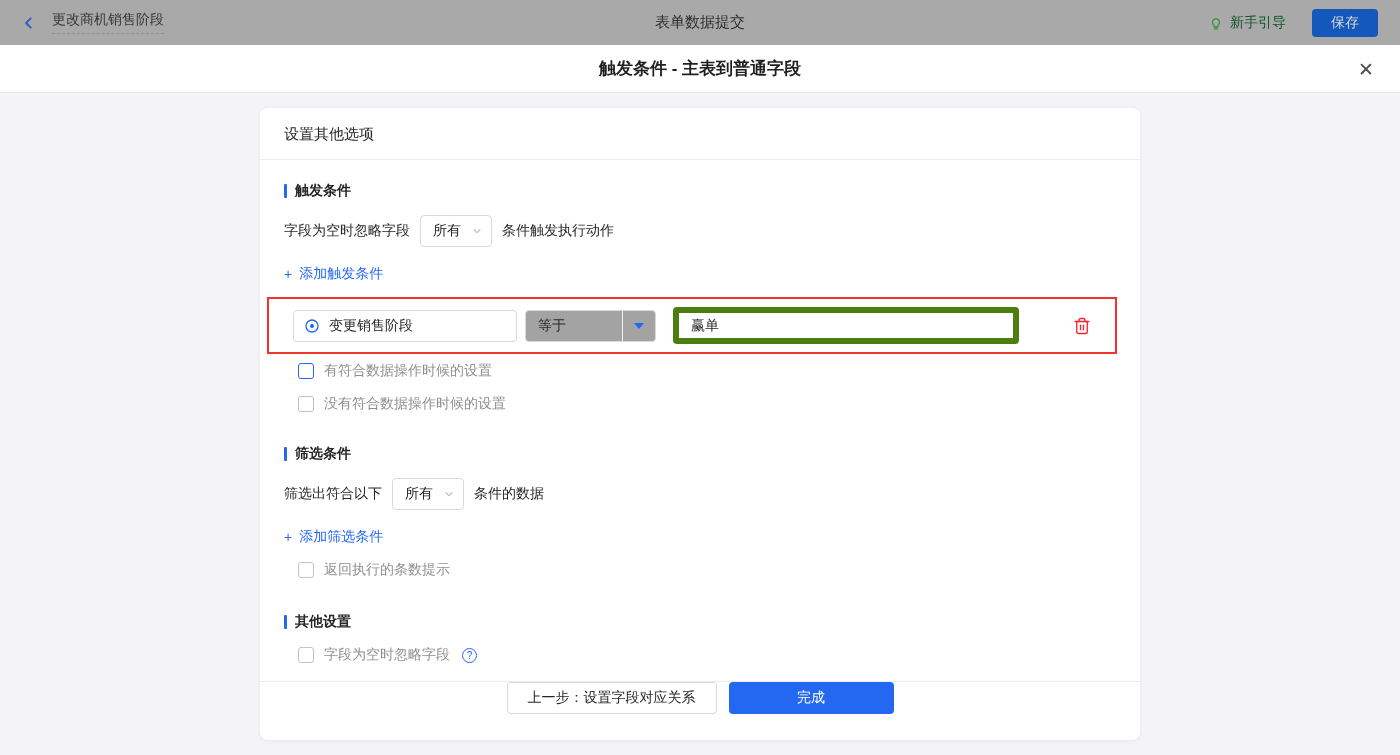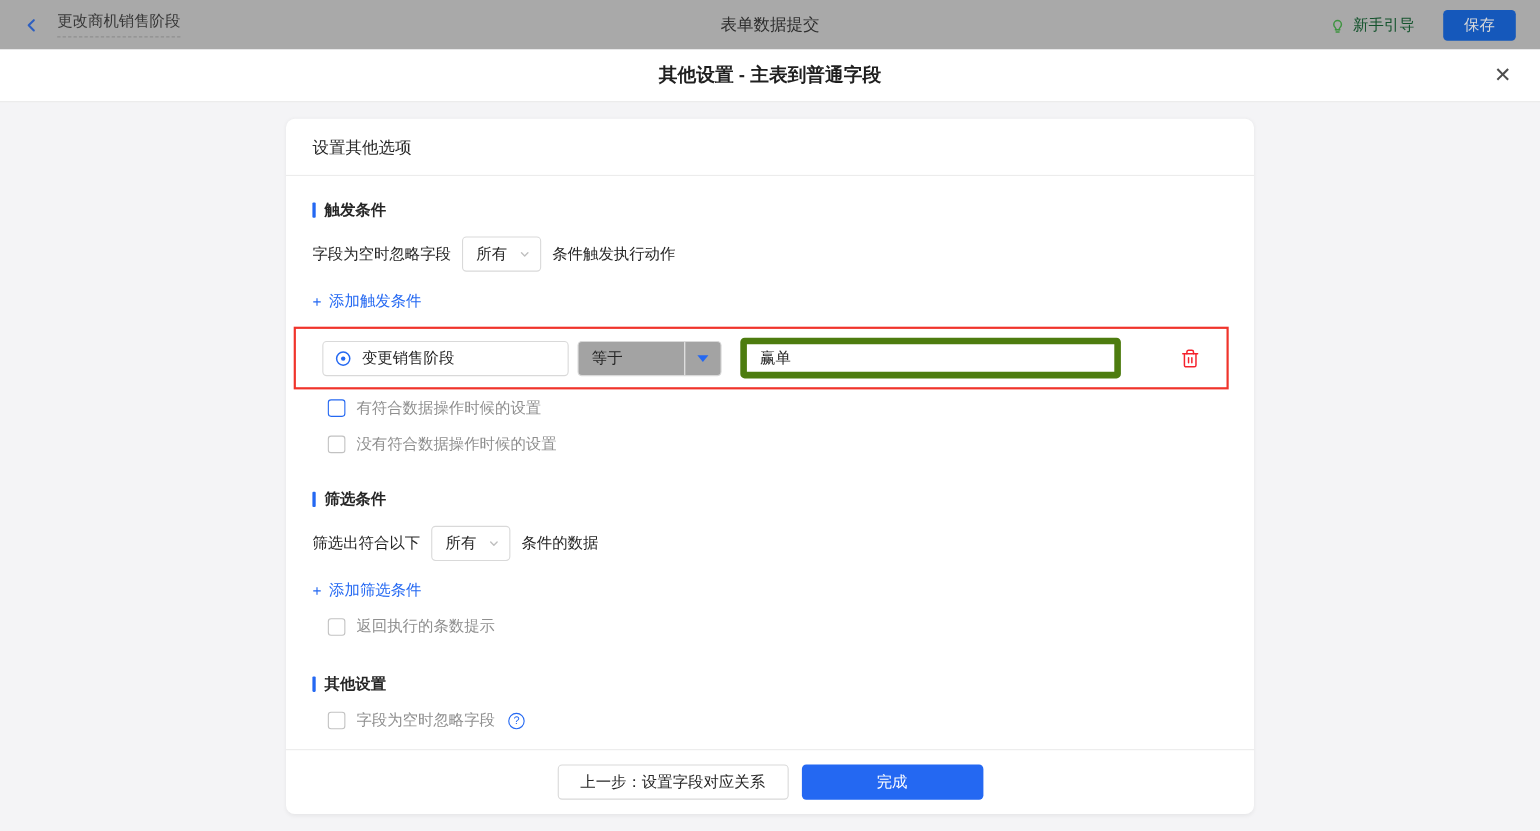--- a/index.html
+++ b/index.html
@@ -47,21 +47,21 @@
   .trash-btn { margin-left:auto; margin-right:10px; width:18px; height:18px; color:#f5222d; cursor:pointer; flex:none; }
 
   .checkbox-row { display:flex; align-items:center; gap:10px; margin-top:15px; font-size:14px; color:#8f8f8f;padding-left:14px; }
   .cb { width:16px; height:16px; border:1px solid #c2c2c2; border-radius:3px; background:#fff; cursor:pointer; flex:none; }
   .cb.cb-blue { border-color:#2468f2; }
   .help-icon { width:15px; height:15px; border:1px solid #2468f2; border-radius:50%; color:#2468f2; font-size:10px; display:flex; align-items:center; justify-content:center; margin-left:2px; cursor:pointer; }
 
   .mt-lg { margin-top:32px; }
   .mt-xl { margin-top:34px; }
 
-  .card-footer { border-top:1px solid #ececec; height:59px; display:flex; align-items:center; justify-content:center; gap:12px; }
+  .card-footer { border-top:1px solid #ececec; height:59px; display:flex; justify-content:center; gap:12px; }
   .btn-prev { height:32px; padding:0 20px; background:#fff; border:1px solid #d9d9d9; border-radius:4px; font-size:14px; color:#262626; cursor:pointer; }
   .btn-done { height:32px; width:165px; background:#2468f2; border:none; border-radius:4px; font-size:14px; color:#fff; cursor:pointer; }
 </style>
 </head>
 <body>
 
 <div class="topbar">
   <div class="back-group">
     <svg class="back-icon" viewBox="0 0 24 24" fill="none" stroke="currentColor" stroke-width="3.2" stroke-linecap="round" stroke-linejoin="round">
         <polyline points="15 4 7 12 15 20"></polyline>
@@ -76,21 +76,21 @@
           <path d="M10 21h4"></path>
           <path d="M10 18c0-2.8-3.2-3.7-3.2-7.2a5.2 5.2 0 1 1 10.4 0C17.2 14.3 14 15.2 14 18"></path>
         </svg>
       <span>新手引导</span>
     </div>
     <button class="save-btn">保存</button>
   </div>
 </div>
 
 <div class="modal-header">
-  <div class="modal-title">其他设置 - 主表到普通字段</div>
+  <div class="modal-title">触发条件 - 主表到普通字段</div>
   <div class="modal-close">✕</div>
 </div>
 
 <div class="modal-body">
   <div class="card">
 
     <div class="card-header">设置其他选项</div>
 
     <div class="card-body">
 

